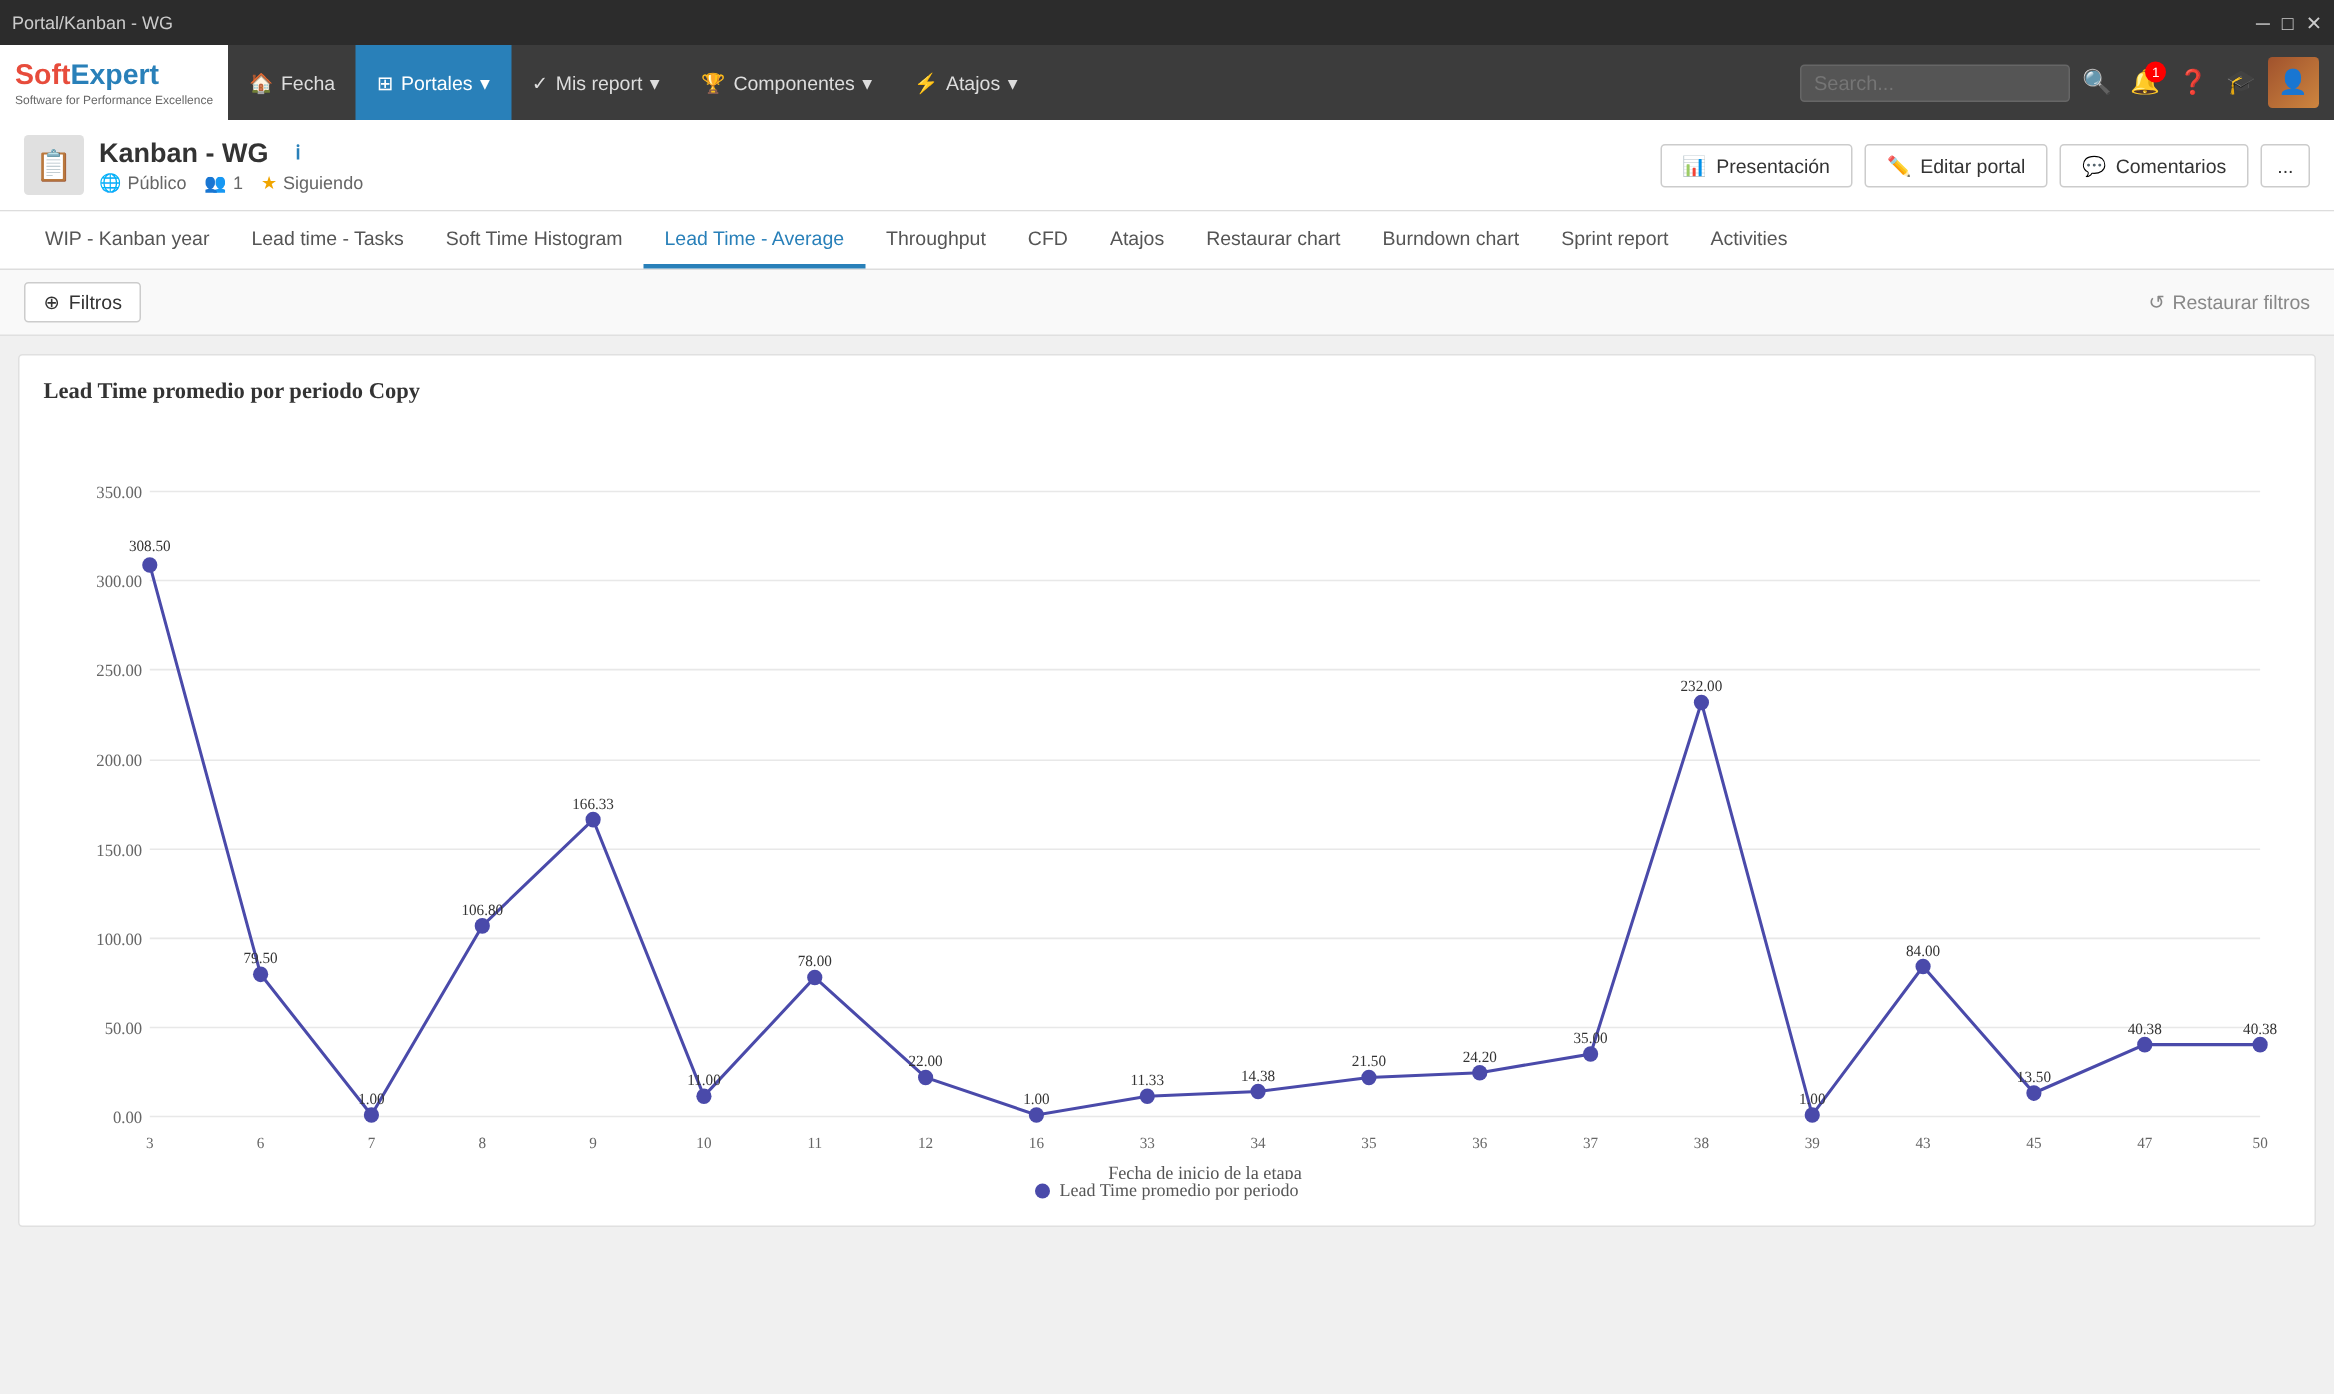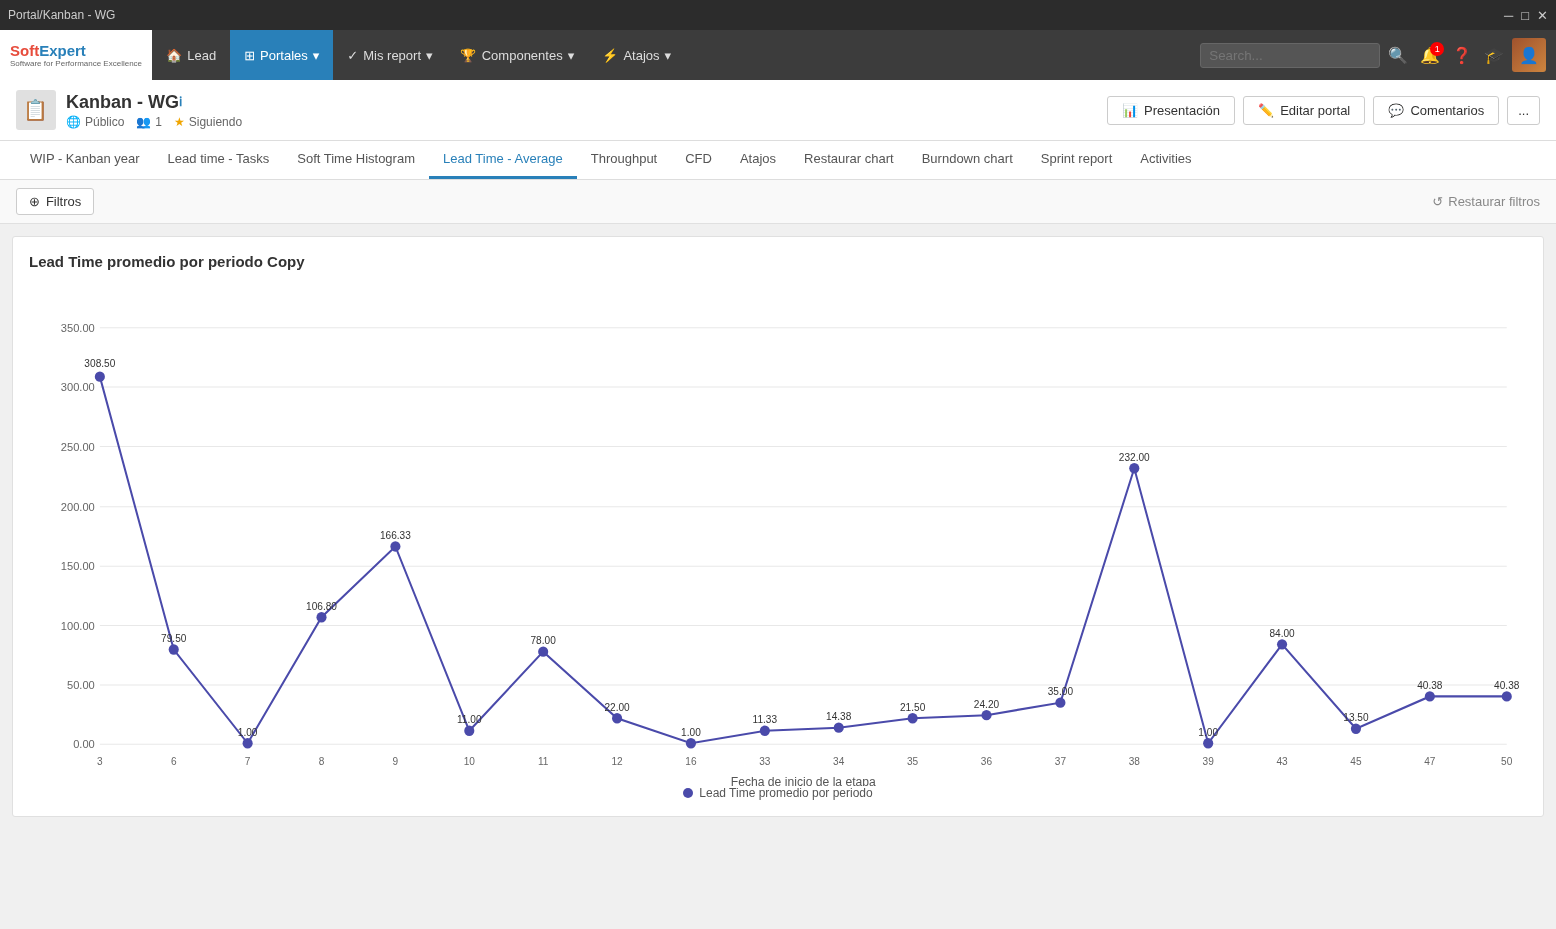--- a/index.html
+++ b/index.html
@@ -119,21 +119,21 @@
       height: 40px;
       background: #e0e0e0;
       border-radius: 3px;
       margin-right: 10px;
       display: flex;
       align-items: center;
       justify-content: center;
       font-size: 20px;
       color: #666;
     }
-    .portal-title { font-size: 18px; font-weight: bold; color: #333; display: flex; align-items: flex-start; gap: 0; }
+    .portal-title { font-size: 18px; font-weight: bold; color: #333; display: flex; align-items: flex-start; gap: 18px; }
     .portal-info { font-size: 12px; color: #666; margin-top: 2px; display: flex; align-items: center; gap: 12px; }
     .portal-info-item { display: flex; align-items: center; gap: 4px; }
     .portal-actions { margin-left: auto; display: flex; gap: 8px; }
     .portal-btn {
       border: 1px solid #ccc;
       background: white;
       padding: 6px 14px;
       border-radius: 3px;
       cursor: pointer;
       font-size: 13px;
@@ -196,20 +196,21 @@
       gap: 5px;
     }
 
     
     .chart-container {
       background: white;
       margin: 12px;
       border: 1px solid #e0e0e0;
       border-radius: 3px;
       padding: 16px;
+      font-family: Liberation Serif, serif;
     }
     .chart-title {
       font-size: 15px;
       font-weight: bold;
       color: #333;
       margin-bottom: 16px;
     }
     .chart-area {
       position: relative;
       width: 100%;
@@ -245,30 +246,30 @@
   <div class="topbar-controls">
     <button class="topbar-btn">─</button>
     <button class="topbar-btn">□</button>
     <button class="topbar-btn">✕</button>
   </div>
 </div>
 
 <div class="navbar">
   <div class="logo-area">
     <div>
-      <span style="font-size:15px;font-weight:bold;">
+      <span style="font-size:19px;font-weight:bold;">
         <span style="color:#e74c3c;">Soft</span><span style="color:#2980b9;">Expert</span>
       </span>
       <span class="logo-sub">Software for Performance Excellence</span>
     </div>
   </div>
   <div class="nav-items">
     <div class="nav-item">
       <span>🏠</span>
-      <span>Lead</span>
+      <span>Fecha</span>
     </div>
     <div class="nav-item active">
       <span>⊞</span>
       <span>Portales</span>
       <span>▾</span>
     </div>
     <div class="nav-item">
       <span>✓</span>
       <span>Mis report</span>
       <span>▾</span>

